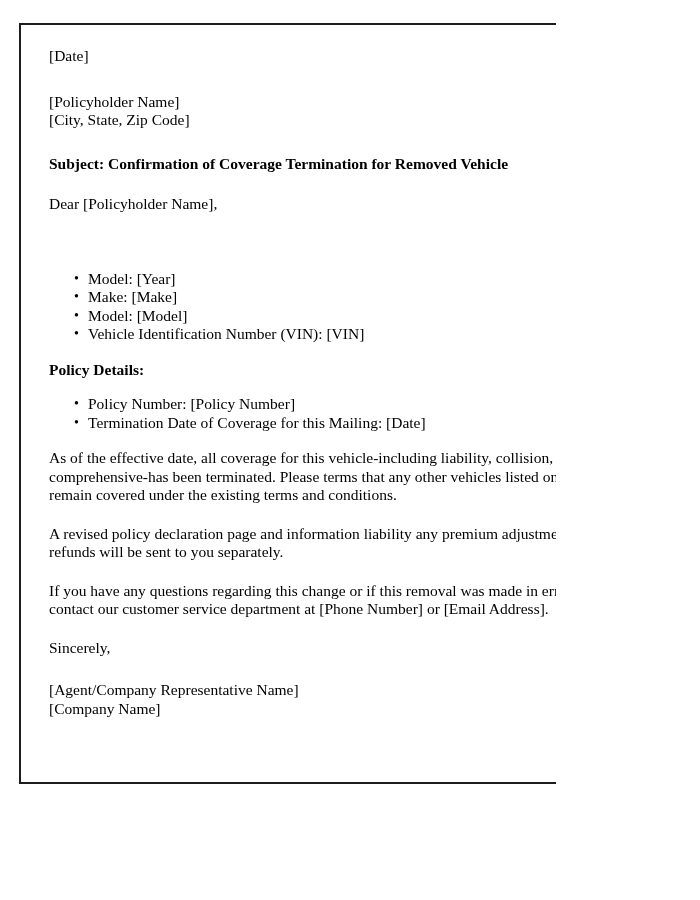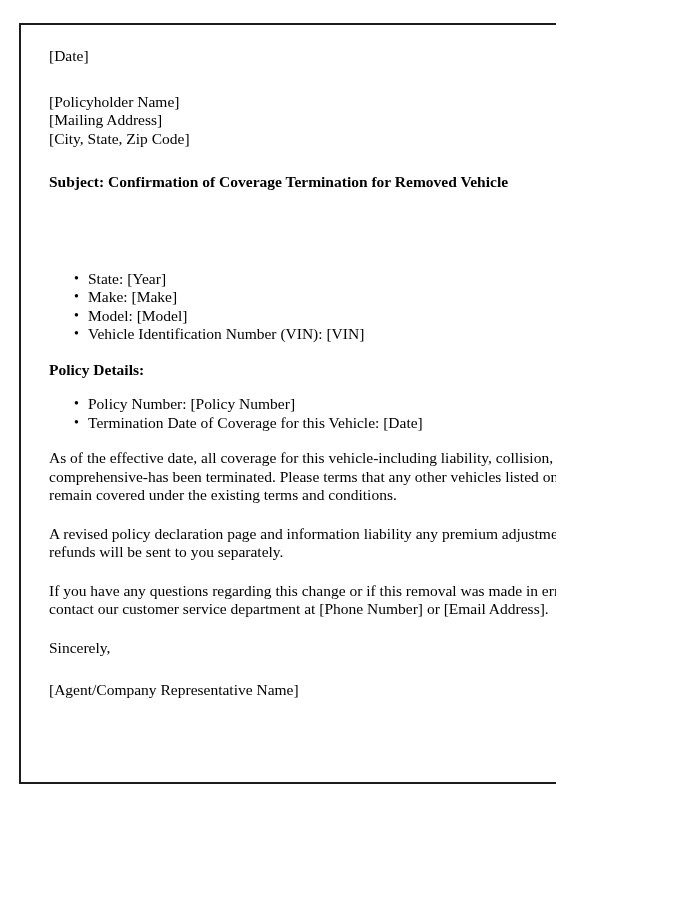--- a/index.html
+++ b/index.html
@@ -100,55 +100,55 @@
 <div id="page">
   <div id="letter-frame">
     <div id="letter-body">
 
       <span class="line">[Date]</span>
 
       <div class="gap-date"></div>
 
       <div>
         <span class="line">[Policyholder Name]</span>
-        <span class="line">[Mailing Address]</span>
         <span class="line">[City, State, Zip Code]</span>
       </div>
 
       <div class="gap-addr"></div>
 
       <span class="subject">Subject: Confirmation of Coverage Termination for Removed Vehicle</span>
 
       <div class="gap-subject"></div>
 
+      <span class="line">Dear [Policyholder Name],</span>
 
       <div class="gap-salut"></div>
 
 
       <div class="gap-para"></div>
 
 
       <div class="gap-heading"></div>
 
       <ul class="bullets">
-        <li>State: [Year]</li>
+        <li>Model: [Year]</li>
         <li>Make: [Make]</li>
         <li>Model: [Model]</li>
         <li>Vehicle Identification Number (VIN): [VIN]</li>
       </ul>
 
       <div class="gap-list"></div>
 
       <span class="heading">Policy Details:</span>
 
       <div class="gap-heading"></div>
 
       <ul class="bullets">
         <li>Policy Number: [Policy Number]</li>
-        <li>Termination Date of Coverage for this Vehicle: [Date]</li>
+        <li>Termination Date of Coverage for this Mailing: [Date]</li>
       </ul>
 
       <div class="gap-list"></div>
 
       <span class="para">As of the effective date, all coverage for this vehicle-including liability, collision, and comprehensive-has been terminated. Please terms that any other vehicles listed on your policy remain covered under the existing terms and conditions.</span>
 
       <div class="gap-para"></div>
 
       <span class="para">A revised policy declaration page and information liability any premium adjustments or refunds will be sent to you separately.</span>
 
@@ -157,17 +157,18 @@
       <span class="para">If you have any questions regarding this change or if this removal was made in error, please contact our customer service department at [Phone Number] or [Email Address].</span>
 
       <div class="gap-para"></div>
 
       <span class="line">Sincerely,</span>
 
       <div class="gap-sincerely"></div>
 
       <div>
         <span class="line">[Agent/Company Representative Name]</span>
+        <span class="line">[Company Name]</span>
       </div>
 
     </div>
   </div>
 </div>
 
 </body></html>

